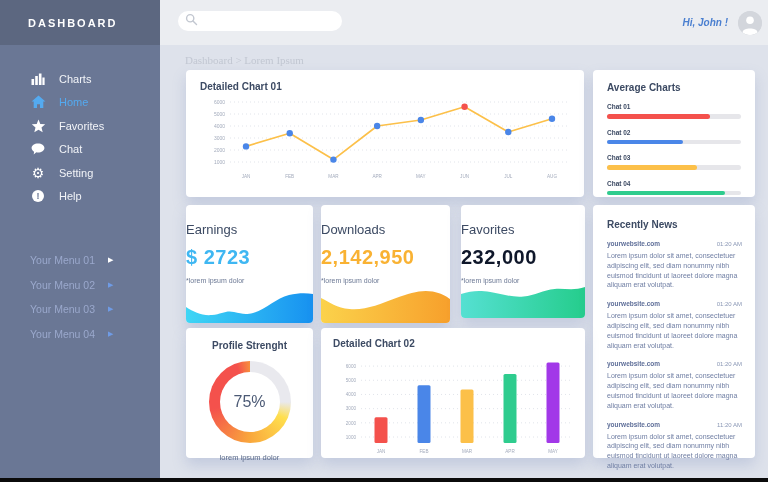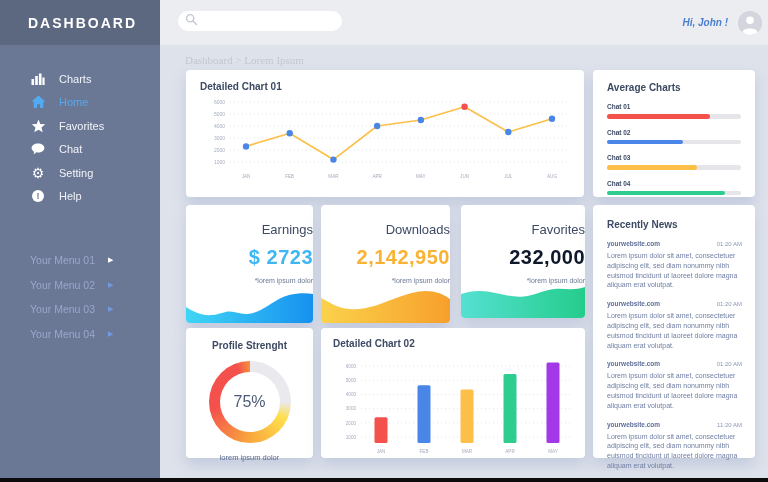--- a/index.html
+++ b/index.html
@@ -3,21 +3,21 @@
 <meta charset="utf-8">
 <style>
   * { margin:0; padding:0; box-sizing:border-box; }
   html,body { width:768px; height:482px; }
   body { font-family:"Liberation Sans", sans-serif; background:#dee2eb; overflow:hidden; }
   .app { position:relative; width:768px; height:482px; background:#dee2eb; }
 
   
   .sidebar { position:absolute; left:0; top:0; width:160px; height:482px; background:#6a7795; z-index:2; }
   .sidebar-header { height:45px; background:#5c6780; display:flex; align-items:center; padding-left:28px; }
-  .sidebar-title { color:#ffffff; font-size:14px; font-weight:bold; letter-spacing:2px; }
+  .sidebar-title { color:#ffffff; font-size:11px; font-weight:bold; letter-spacing:2px; }
   .nav { margin-top:22px; }
   .nav-item { display:flex; align-items:center; height:23.5px; padding-left:30px; cursor:pointer; color:#f2f4f8; }
   .nav-item .ni-icon { width:16px; height:15px; display:flex; align-items:center; justify-content:center; margin-right:13px; }
   .nav-item .ni-label { font-size:11px; }
   .nav-item.active { color:#54aaf0; }
   .nav-item.active svg path, .nav-item.active svg rect, .nav-item.active svg polygon { fill:#54aaf0; }
   .gear-glyph { font-size:14px; line-height:14px; color:#ffffff; }
   .help-circle { width:12px; height:12px; border-radius:50%; background:#ffffff; color:#6a7795; font-size:9px; font-weight:bold; display:flex; align-items:center; justify-content:center; }
   .dev-section { margin-top:40px; }
   .dev-label { padding-left:30px; color:#566078; font-size:10px; margin-bottom:12px; }
@@ -43,21 +43,21 @@
   .c-line   { left:26px;  top:25px;  width:398px; height:127px; padding:11px 8px 0 14px; }
   .c-avg    { left:433px; top:25px;  width:162px; height:127px; padding:12px 14px 0 14px; }
   .c-earn   { left:26px;  top:160px; width:127px; height:118px; }
   .c-down   { left:161px; top:160px; width:129px; height:118px; }
   .c-fav    { left:301px; top:160px; width:124px; height:113px; }
   .c-news   { left:433px; top:160px; width:162px; height:253px; padding:14px 13px 0 14px; }
   .c-donut  { left:26px;  top:283px; width:127px; height:130px; padding-top:12px; text-align:center; }
   .c-bar    { left:161px; top:283px; width:264px; height:130px; padding:10px 6px 0 12px; }
 
   
-  .stat-card { text-align:right; overflow:hidden; }
+  .stat-card { text-align:left; overflow:hidden; }
   .stat-title { font-size:13px; color:#3c4a63; margin-top:17px; }
   .stat-value { font-size:20px; font-weight:bold; margin-top:9px; letter-spacing:0.5px; }
   .stat-note { font-size:7px; color:#6b7894; margin-top:8px; }
   .stat-wave { position:absolute; bottom:0; left:0; width:100%; height:40px; display:block; }
 
   
   .avg-row { margin-top:10px; }
   .avg-label { font-size:6.5px; font-weight:bold; color:#3c4a63; margin-bottom:4px; }
   .avg-track { width:100%; height:4.5px; border-radius:2.5px; background:#e6e6ea; position:relative; }
   .avg-fill { position:absolute; left:0; top:0; height:100%; border-radius:2.5px; }

